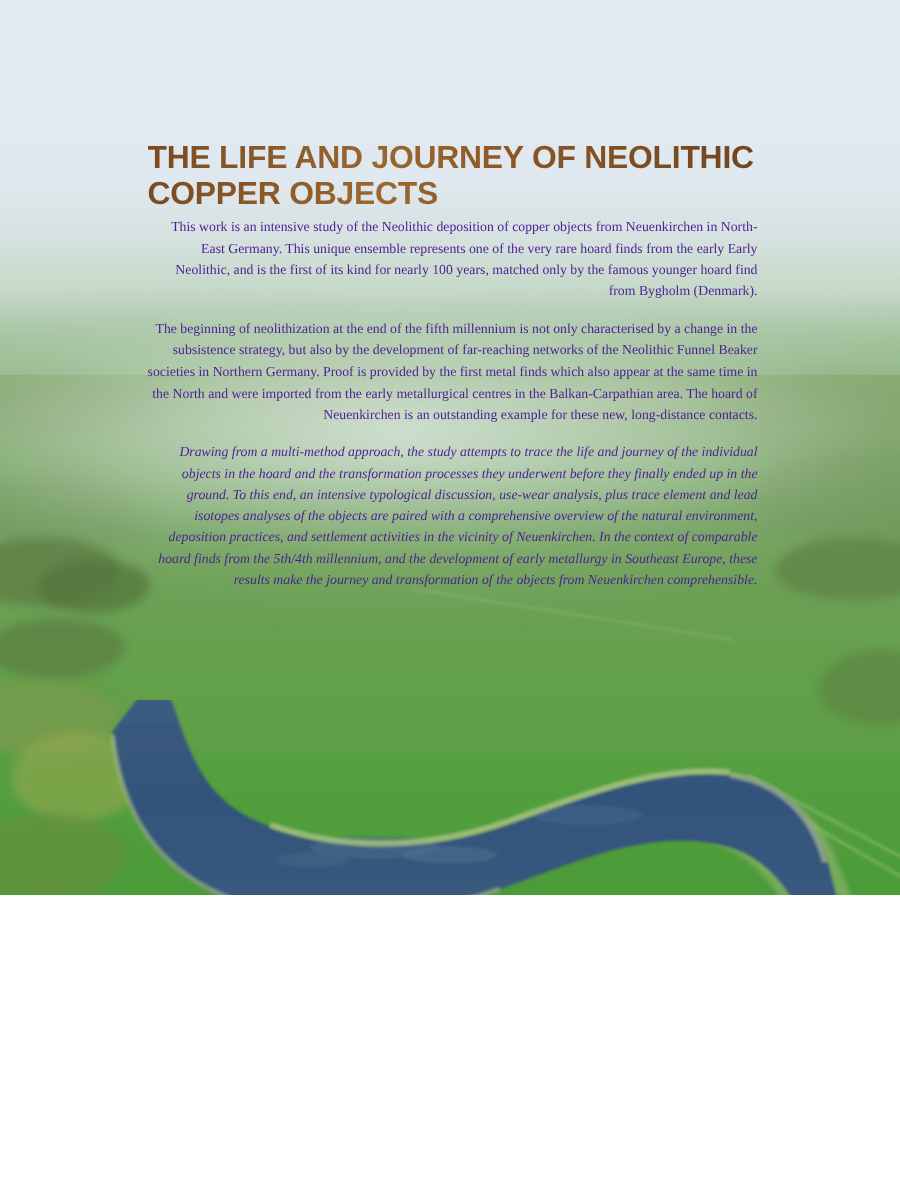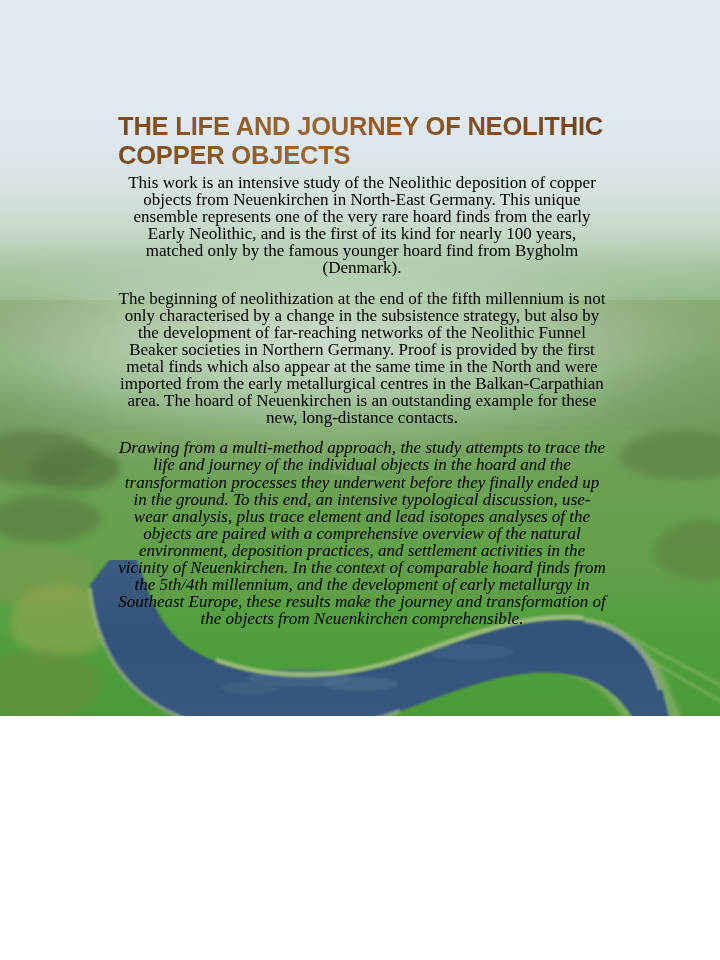--- a/index.html
+++ b/index.html
@@ -152,25 +152,25 @@
     font-family: "Liberation Sans", sans-serif;
     font-weight: normal;
     font-size: 17.5px;
     line-height: 22.5px;
     color: #8a5a26;
     margin: 4px 0 16px 0;
     letter-spacing: -0.05px;
   }
   .para {
     font-family: "Liberation Serif", serif;
-    font-size: 17px;
+    font-size: 11px;
     line-height: 17.1px;
-    color: #000000;
+    color: #4c1d95;
     margin: 0 0 13px 0;
-    text-align: center;
+    text-align: right;
     letter-spacing: 0.01px;
   }
   .para:last-child { margin-bottom: 0; font-style: italic; }
 
   
   .stripe-red {
     position: absolute;
     left: 0; top: 761px;
     width: 720px; height: 4px;
     background: #9e2a22;

